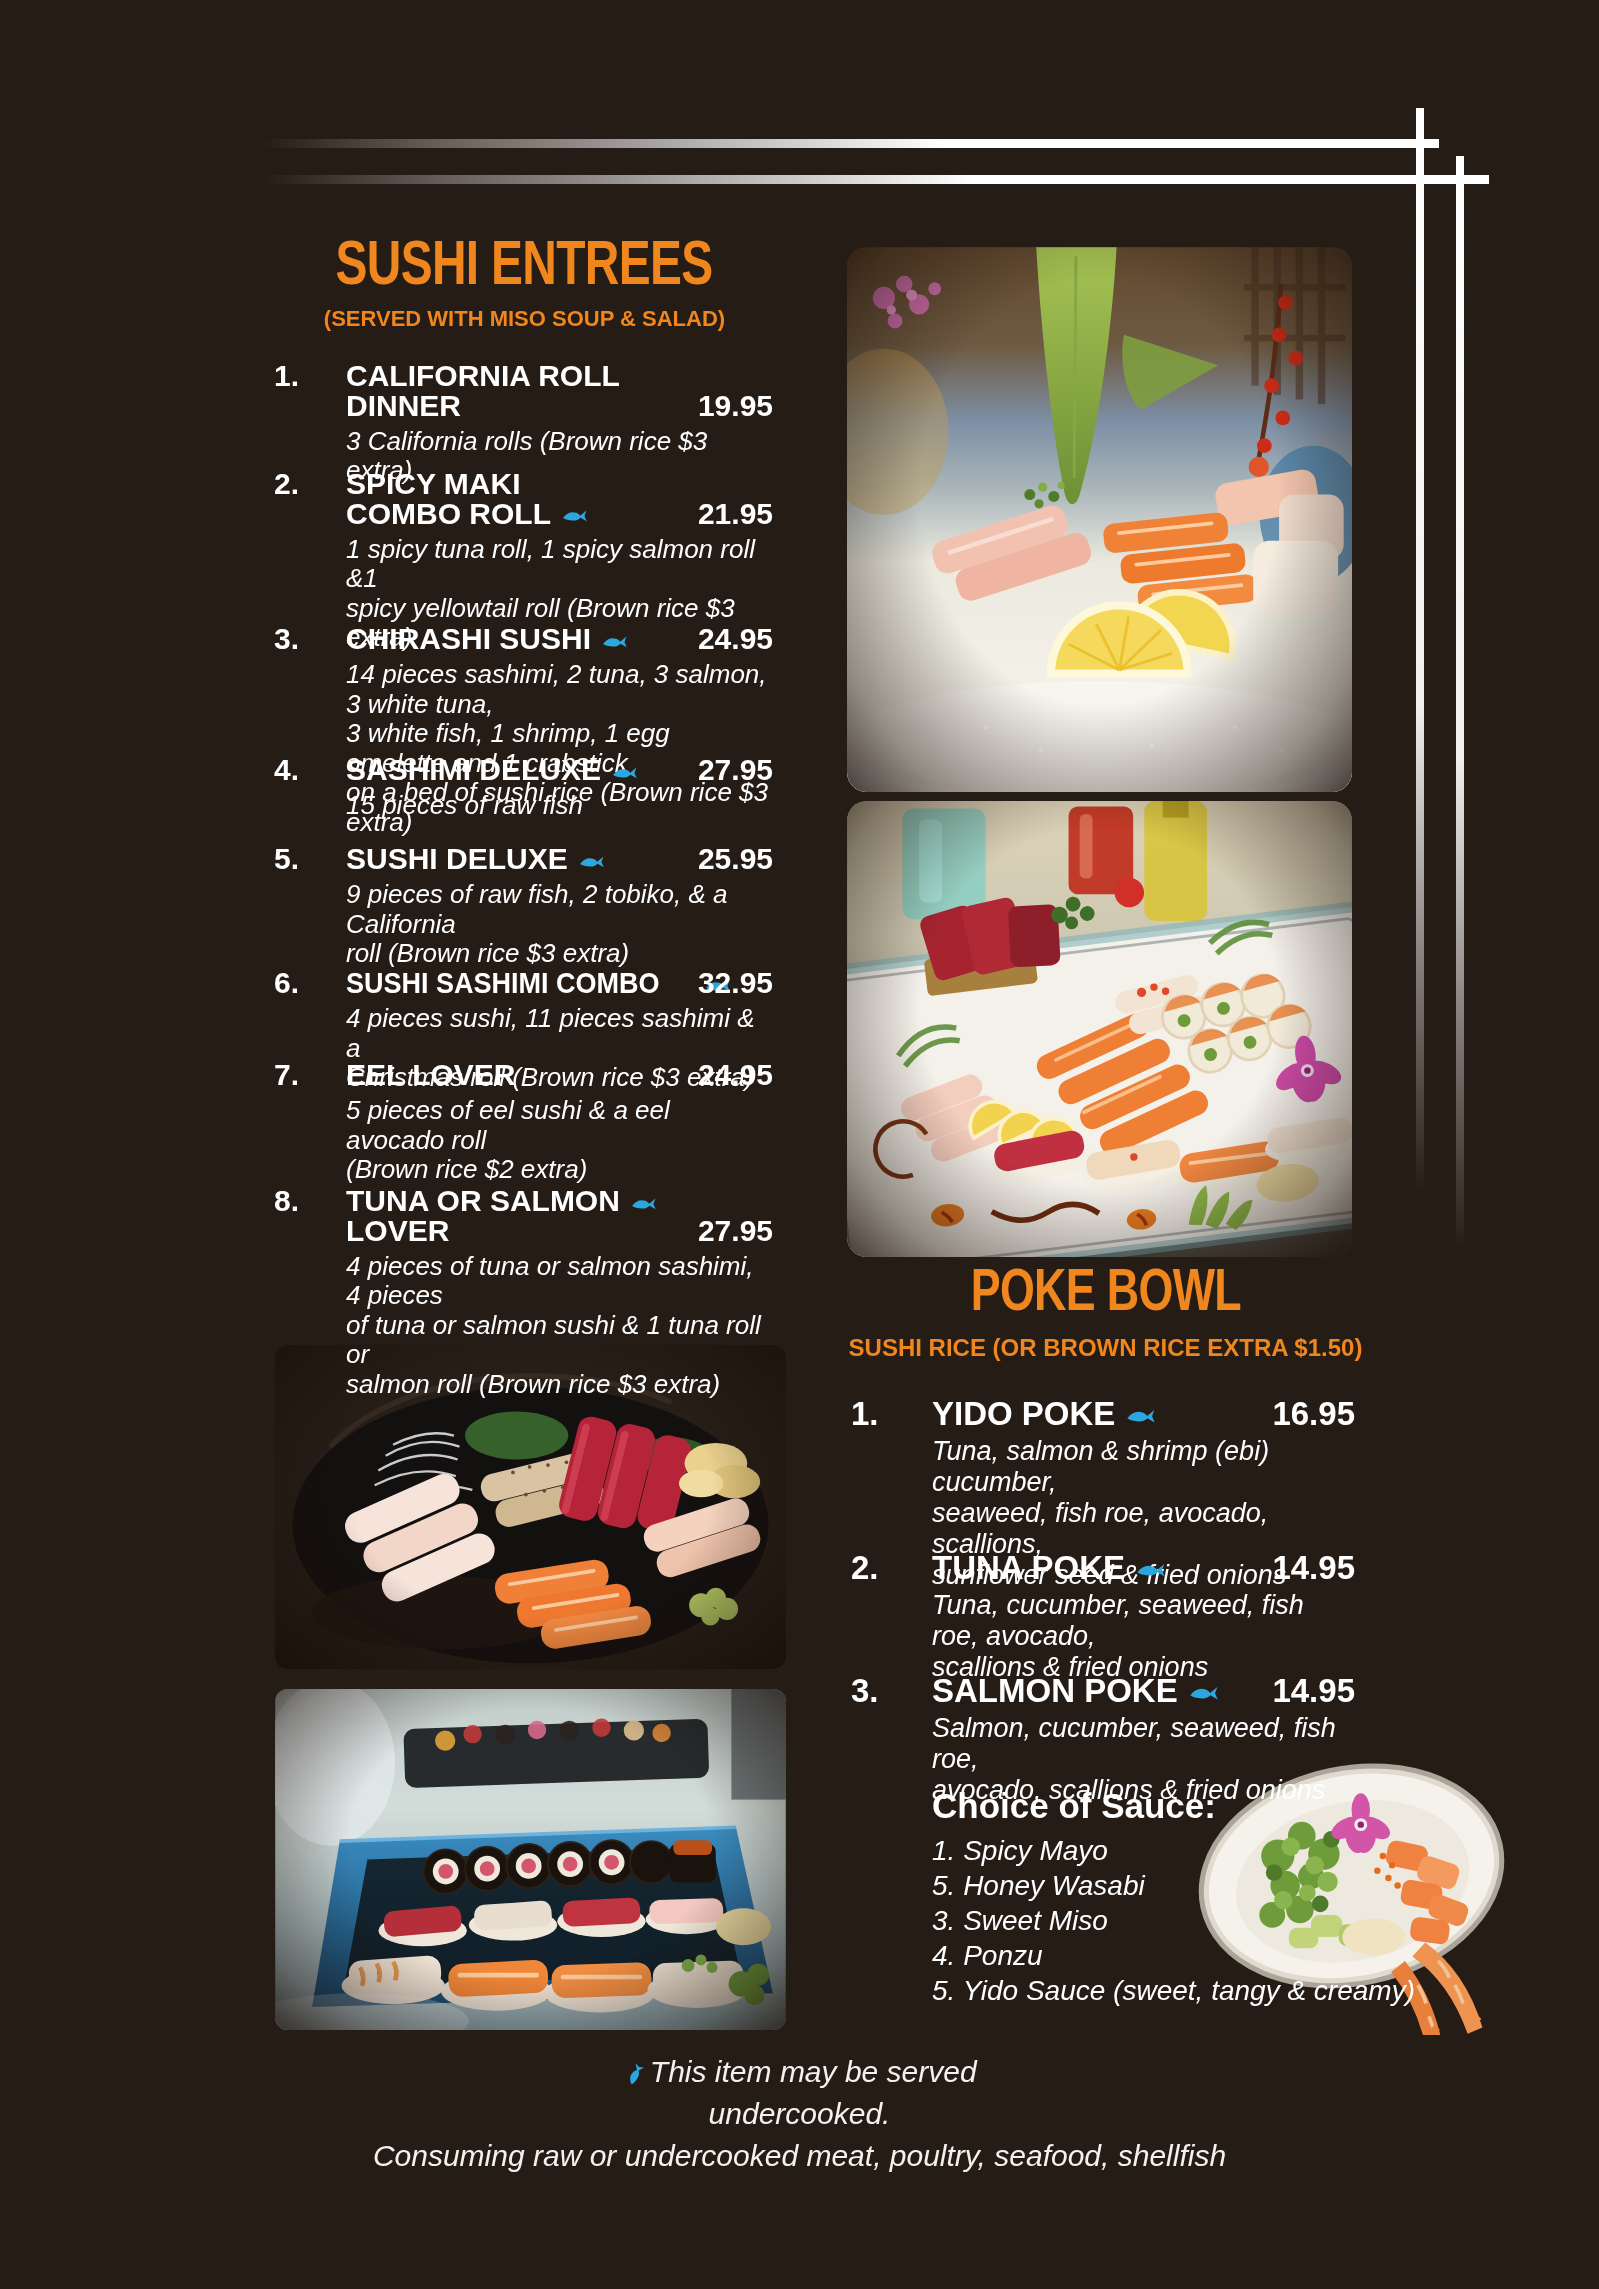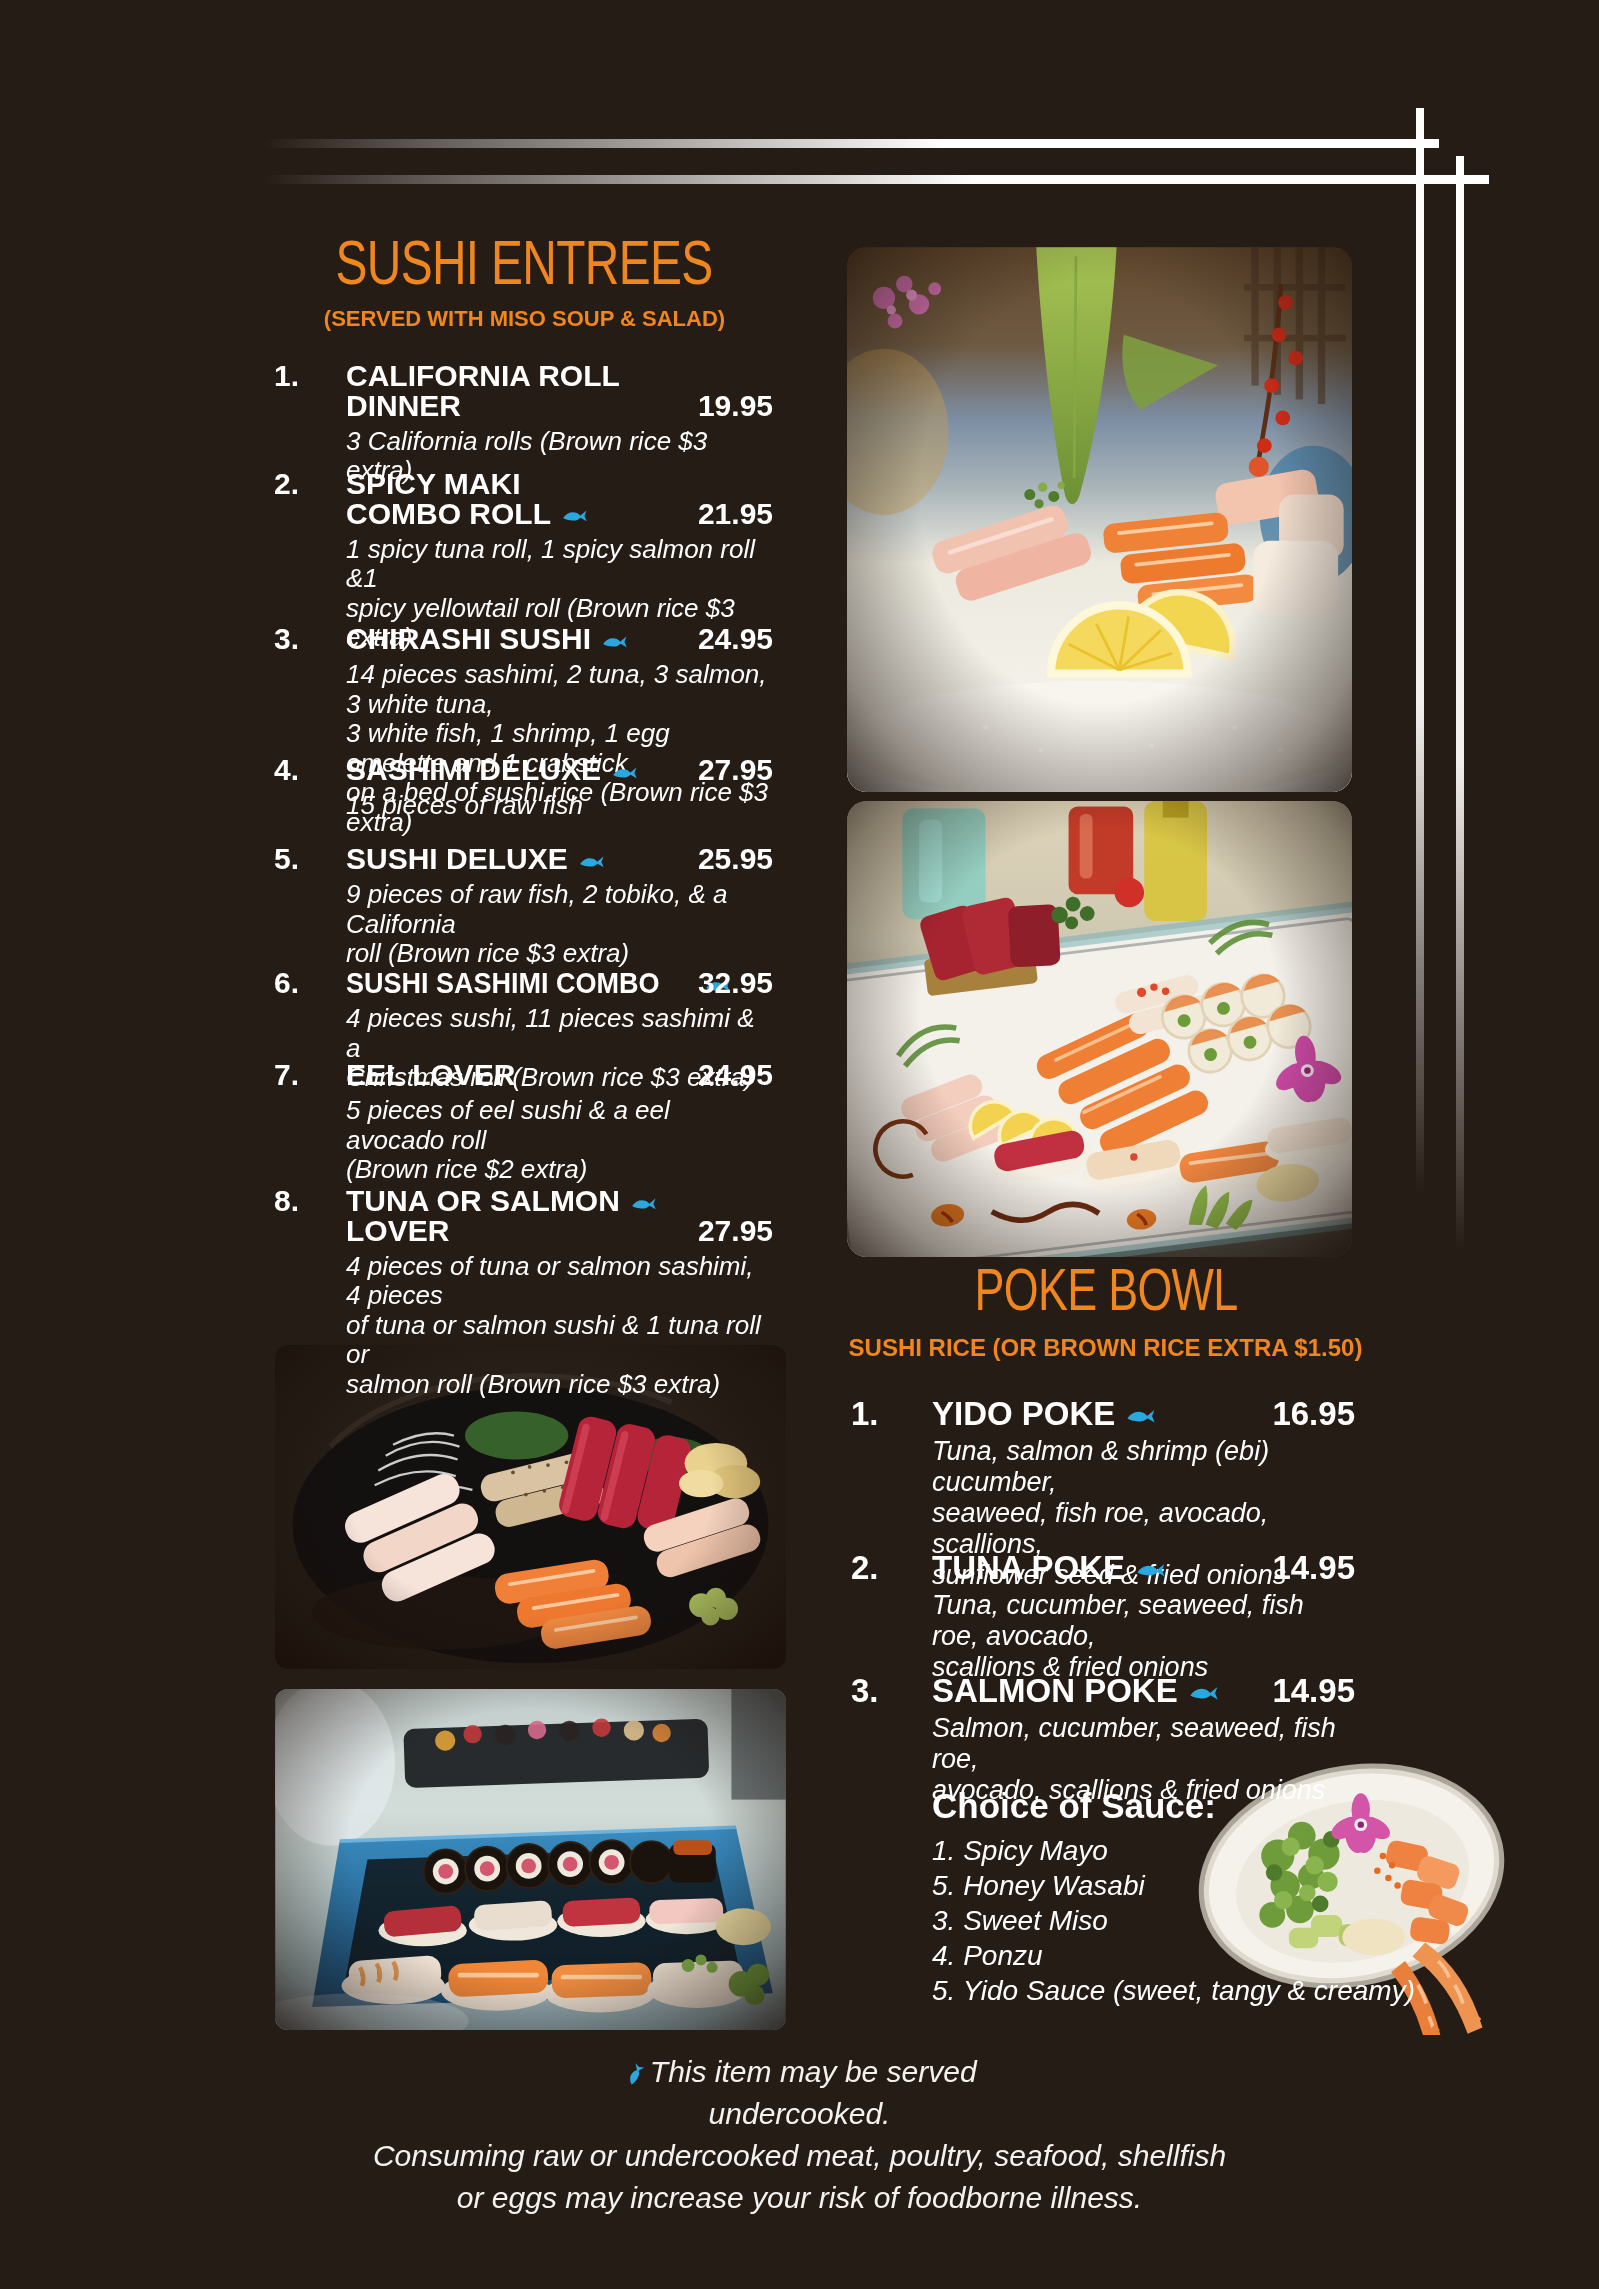--- a/index.html
+++ b/index.html
@@ -10,21 +10,21 @@
   .hline{position:absolute;height:9.2px;
          background:linear-gradient(90deg,rgba(255,255,255,0) 0%,rgba(255,255,255,.28) 14%,#fff 58%,#fff 100%);}
   .hline1{left:263px;top:139px;width:1176px;}
   .hline2{left:263px;top:175px;width:1226px;}
   .vline{position:absolute;width:8.3px;
          background:linear-gradient(180deg,#fff 0%,#f2f0ee 55%,rgba(255,255,255,0) 100%);}
   .vline1{left:1416px;top:108px;height:1084px;}
   .vline2{left:1456px;top:156px;height:1094px;}
 
   
-  .sec-title{position:absolute;text-align:center;font-weight:normal;color:#EF861E;
+  .sec-title{position:absolute;text-align:center;font-weight:bold;color:#EF861E;
              letter-spacing:-0.9px;white-space:nowrap;}
   .sec-title > span{display:inline-block;transform:scaleX(.76);transform-origin:center;}
   #left-title{left:274px;width:499px;top:231px;font-size:63px;line-height:63px;}
   #right-title{left:849px;width:513px;top:1261px;font-size:59px;line-height:59px;}
   .sec-sub{position:absolute;text-align:center;font-weight:bold;color:#EF861E;}
   #left-sub{left:247px;width:555px;top:306px;font-size:22px;line-height:26px;}
   #right-sub{left:835px;width:541px;top:1333px;font-size:24px;line-height:29px;}
 
   
   .mi{position:absolute;}
@@ -717,17 +717,16 @@
     <div class="opt">4. Ponzu</div>
     <div class="opt">5. Yido Sauce (sweet, tangy &amp; creamy)</div>
   </div>
 
   <div id="footer">
     <div><svg class="fish" width="22" height="15.7" viewBox="0 0 44 30">
           <path fill="#2BA7DF" d="M2 19 C8 10 17 7 25 10 C28 11 30.5 13 32 15 L43 6 L39.5 15.5 L43.5 25 L32.5 18.5 C30 21.5 25 24 19 23.5 C12 23 5.5 21.5 2 19 Z"></path>
         </svg><span>This item may be served</span></div>
     <div>undercooked.</div>
     <div>Consuming raw or undercooked meat, poultry, seafood, shellfish</div>
-    <div>or eggs may increase your risk of foodborne illness.</div>
   </div>
 
 </div>
 
 
 </body></html>

